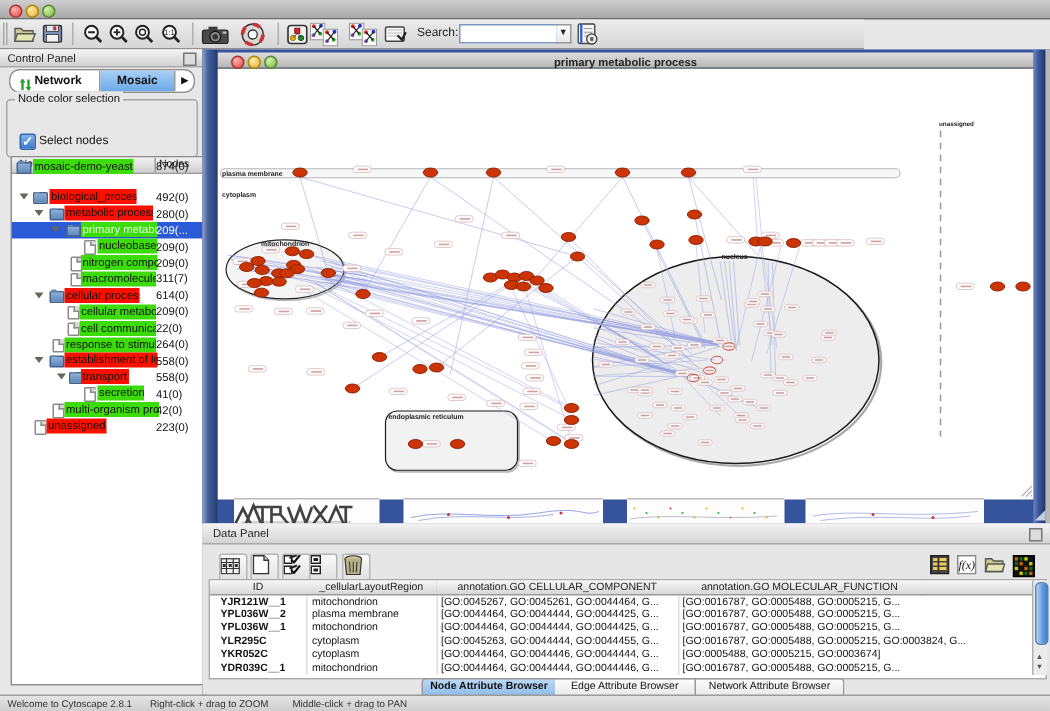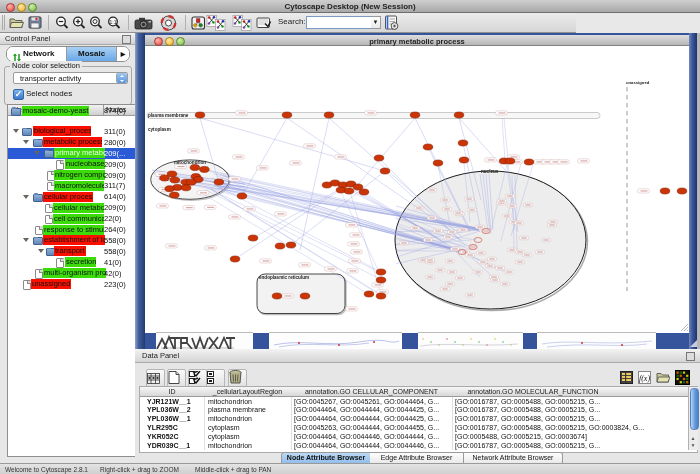--- a/index.html
+++ b/index.html
@@ -62,21 +62,20 @@
 
 #statusbar{left:0;top:463px;width:700px;height:11px;background:linear-gradient(#e4e4e4,#cdcdcd);border-top:1px solid #9a9a9a;}
 #statusbar span{position:absolute;top:2px;font-size:6.5px;color:#333;}
 </style></head>
 <body>
 <div id="app">
 <div class="abs" id="titlebar">
   <div class="abs light" style="left:6px;background:radial-gradient(circle at 35% 30%,#ffb6ad,#e0463c);border:0.5px solid #a33;"></div>
   <div class="abs light" style="left:16.5px;background:radial-gradient(circle at 35% 30%,#ffe9a8,#efaf34);border:0.5px solid #a80;"></div>
   <div class="abs light" style="left:27.5px;background:radial-gradient(circle at 35% 30%,#d2f3a8,#74b53c);border:0.5px solid #583;"></div>
-  <div class="abs t">Cytoscape Desktop (New Session)</div>
 </div>
 <div class="abs" id="toolbar">
 <div class="abs" style="left:2px;top:2px;width:1px;height:15px;background:#aaa;"></div>
 <div class="abs" style="left:4px;top:2px;width:1px;height:15px;background:#aaa;"></div>
 <svg class="abs" style="left:9px;top:3px;" width="15" height="13" viewBox="0 0 15 13">
         <path d="M1 3 L5 3 L6.5 4.5 L13 4.5 L13 11.5 L1 11.5 Z" fill="#c9c98f" stroke="#555" stroke-width="0.9"></path>
         <path d="M2.5 6.5 L14.5 6.5 L12.5 11.5 L1 11.5 Z" fill="#e4e4b0" stroke="#555" stroke-width="0.9"></path>
       </svg>
 <svg class="abs" style="left:28px;top:3px;" width="14" height="13" viewBox="0 0 14 13">
         <rect x="1" y="1" width="12" height="11" rx="1" fill="#7a91b8" stroke="#333" stroke-width="0.9"></rect>
@@ -182,42 +181,38 @@
     <div class="seg" style="width:12px;background:#fff;border-left:1px solid #999;font-size:6px;">▶</div>
   </div>
   <div class="abs" style="left:13px;top:15px;width:8px;height:9px;">
     <svg width="8" height="9">
           <path d="M2 1 L2 8 M6 1 L6 8" stroke="#2aa02a" stroke-width="1.6"></path>
           <path d="M0 3 L2 0.5 L4 3 Z M4 6 L6 8.5 L8 6 Z" fill="#2aa02a"></path>
         </svg>
   </div>
   <div class="abs" id="grpbox"></div>
   <div class="abs" id="grplabel">Node color selection</div>
-  <div class="abs" id="combo">
-        <div class="abs t">transporter activity</div>
-        <div class="step"></div>
-      </div>
   <div class="abs" id="chk">✓</div>
   <div class="abs" id="chklabel">Select nodes</div>
   <div class="abs" id="tree">
     <div class="abs" id="treehead">
           <span class="abs" style="left:5px;top:1px;">Network</span>
           <span class="abs" style="left:98px;top:1px;">Nodes</span>
           <div class="abs" style="left:95px;top:0;width:1px;height:10px;background:#9a9a9a;"></div>
         </div>
     <div class="abs trow" style="top:0;">
           <div class="fold" style="left:3px;"></div>
           <div class="lbl green" style="left:14px;width:65px;">mosaic-demo-yeast</div>
           <div class="cnt" style="">874(0)</div>
         </div>
 <div class="abs trow" style="top:20.9px;">
           <div class="tri" style="left:5px;"></div>
           <div class="fold" style="left:14px;"></div>
           <div class="lbl red" style="left:25px;width:56px;">biological_process</div>
-          <div class="cnt" style="">311(0)</div>
+          <div class="cnt" style="">492(0)</div>
         </div>
 <div class="abs trow" style="top:31.8px;">
           <div class="tri" style="left:15px;"></div>
           <div class="fold" style="left:25px;"></div>
           <div class="lbl red" style="left:35px;width:57px;">metabolic process</div>
           <div class="cnt" style="">280(0)</div>
         </div>
 <div class="abs trow" style="top:42.7px;background:#2a5ad6;">
           <div class="tri" style="left:26px;"></div>
           <div class="fold" style="left:36px;"></div>

